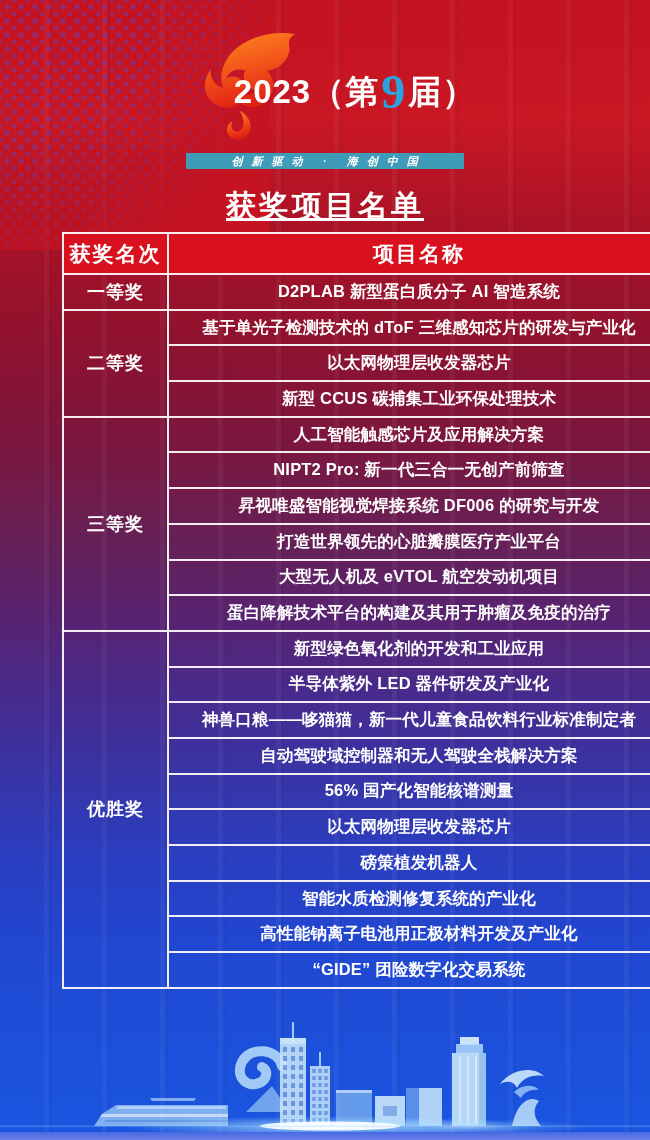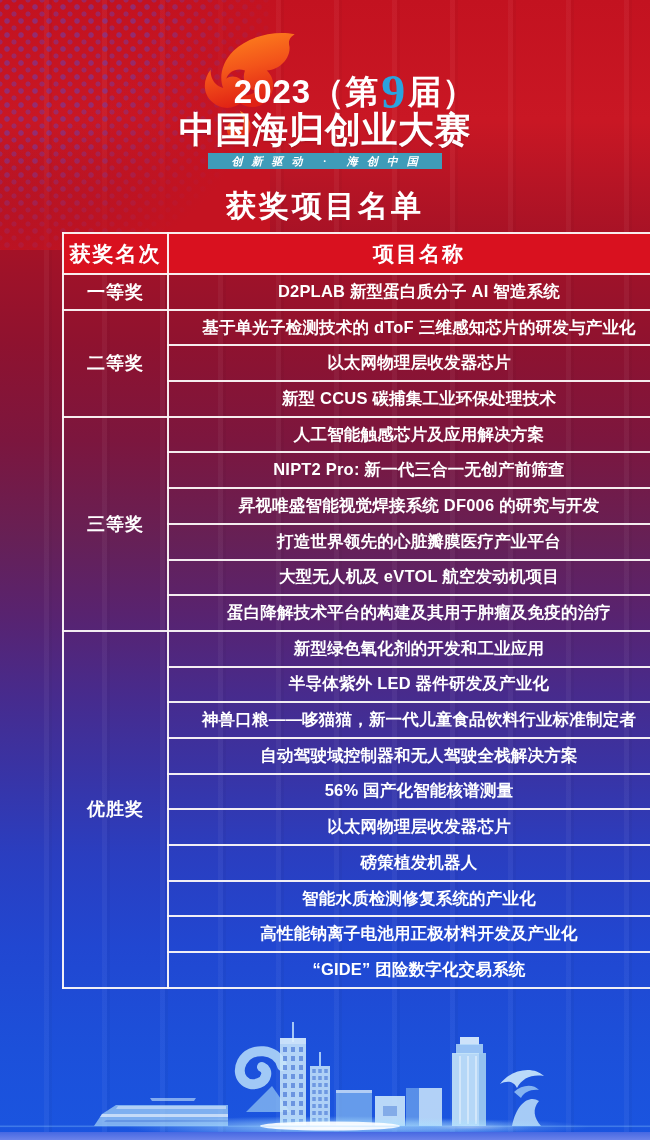--- a/index.html
+++ b/index.html
@@ -42,31 +42,31 @@
     font-family:"Liberation Serif","DejaVu Serif",serif;font-weight:bold;
     display:inline-block;transform:translateY(1px);padding:0 2px;
   }
   .main-title{
     position:absolute;left:0;top:106px;width:100%;text-align:center;
     color:#fff;font-weight:bold;font-size:36px;letter-spacing:0.5px;white-space:nowrap;
     text-shadow:0 1px 2px rgba(0,0,0,0.15);
   }
   .slogan-banner{
     position:absolute;left:50%;top:153px;transform:translateX(-50%);
-    width:234px;height:16px;background:#3f9cb9;
+    width:278px;height:16px;background:#3f9cb9;
     display:flex;align-items:center;justify-content:center;
   }
   .slogan-banner .slogan-text{
     color:#fff;font-size:11px;line-height:11px;letter-spacing:9px;
     font-family:"Liberation Serif","DejaVu Serif",serif;font-style:italic;font-weight:bold;
     white-space:nowrap;transform:translateX(4px);
   }
   .list-title{
     position:absolute;left:0;top:186px;width:100%;text-align:center;
-    color:#fff;font-weight:bold;font-size:30px;letter-spacing:3px;white-space:nowrap;
+    color:#fff;font-weight:bold;font-size:30px;letter-spacing:3px;white-space:nowrap;text-decoration:underline;
   }
   table.awards{
     position:absolute;left:62px;top:232px;width:609px;
     border-collapse:collapse;table-layout:fixed;
   }
   table.awards th, table.awards td{
     border:2px solid rgba(252,248,248,0.95);
     color:#fff;text-align:center;vertical-align:middle;padding:0 4px;
   }
   table.awards thead th{
@@ -102,21 +102,20 @@
       C33,42 41,38 49,41 C45,52 52,61 61,60 C55,66 45,67 38,62 C40,74 54,80 65,74
       C78,67 80,50 70,41 C84,40 93,28 92,18 C90,11 94,8 97,6 Z"></path>
     <path fill="url(#flameG)" d="M44,80 C52,84 56,92 54,100 C50,109 38,110 33,103
       C30,98 32,92 37,90 C34,96 38,101 43,100 C49,98 49,88 44,80 Z"></path>
   </svg>
 
   <div class="year-line">
     <span>2023（第</span><span class="nine">9</span><span>届）</span>
   </div>
 
-  <div class="main-title">中国海归创业大赛</div>
 
   <div class="slogan-banner">
     <span class="slogan-text">创新驱动 · 海创中国</span>
   </div>
 
   <div class="list-title">获奖项目名单</div>
 
   <table class="awards">
     <colgroup>
         <col class="c-rank">

